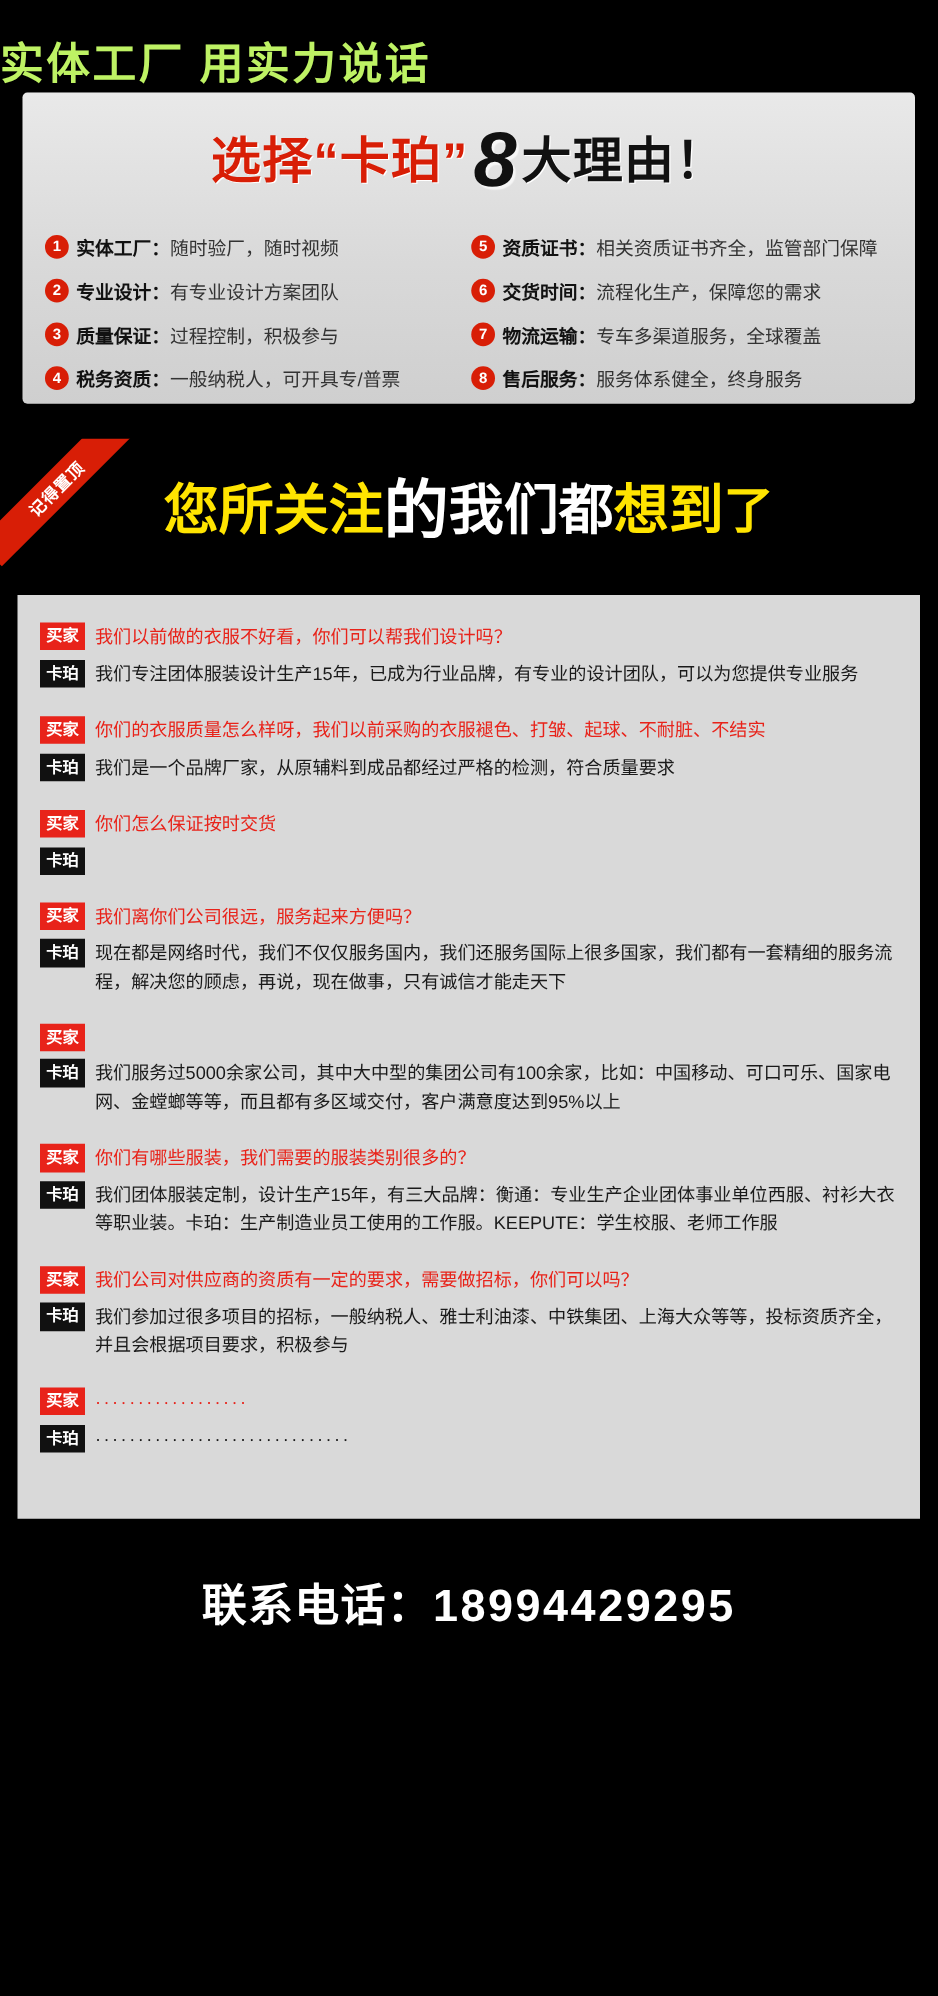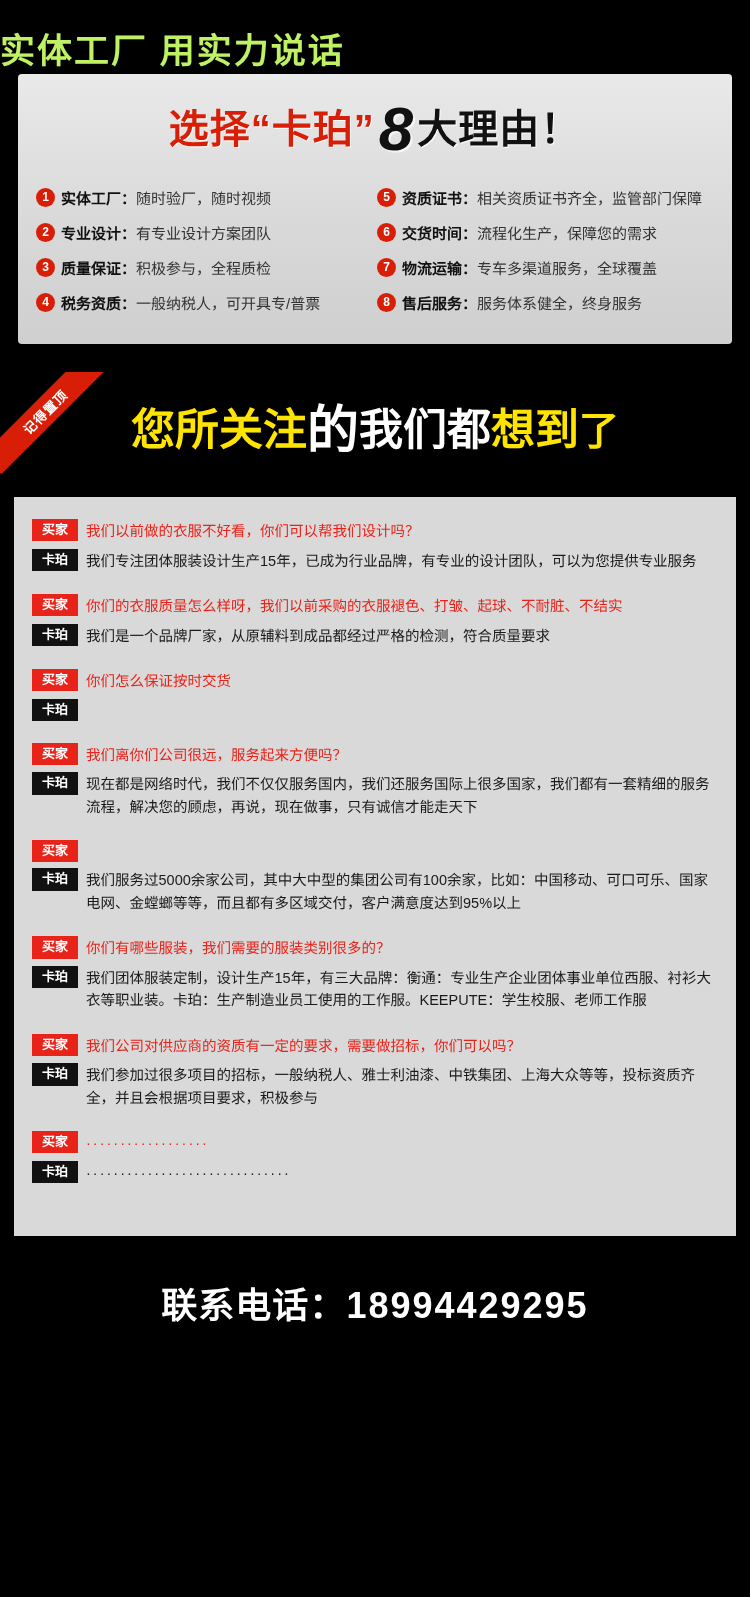--- a/index.html
+++ b/index.html
@@ -27,21 +27,21 @@
     font-size: 35px;
     font-weight: bold;
     letter-spacing: 2px;
     padding: 12px 0 1px 0;
     text-shadow: 0 2px 3px rgba(0,0,0,0.8);
   }
   .reasons-box {
     margin: 0 18px;
     background: linear-gradient(180deg,#e9e9e9 0%, #d9d9d9 55%, #cfcfcf 100%);
     border-radius: 4px;
-    padding: 18px 16px 24px 16px;
+    padding: 18px 16px 3px 16px;
     box-shadow: 0 2px 6px rgba(255,255,255,0.12) inset;
   }
   .reasons-head {
     text-align: center;
     white-space: nowrap;
     line-height: 1;
     padding: 6px 0 20px 0;
   }
   .rh-red {
     color: #d81e06;
@@ -146,21 +146,21 @@
     padding: 22px 18px 30px 18px;
   }
   .qa-item { margin-bottom: 22px; }
   .qa-line {
     display: flex;
     align-items: flex-start;
     margin-bottom: 6px;
   }
   .tag {
     flex: 0 0 auto;
-    width: 46px;
+    width: 36px;
     text-align: center;
     color: #fff;
     font-size: 13px;
     font-weight: bold;
     padding: 3px 0;
     margin-right: 8px;
     line-height: 1.25;
   }
   .tag-buyer { background: #e8231a; }
   .tag-brand { background: #111; }
@@ -220,21 +220,21 @@
         <div class="reason">
           <span class="num">6</span>
           <span class="rtitle">交货时间</span>
           <span class="rsep">：</span>
           <span class="rdesc">流程化生产，保障您的需求</span>
         </div>
         <div class="reason">
           <span class="num">3</span>
           <span class="rtitle">质量保证</span>
           <span class="rsep">：</span>
-          <span class="rdesc">积极参与，全程质检</span>
+          <span class="rdesc">过程控制，积极参与</span>
         </div>
         <div class="reason">
           <span class="num">7</span>
           <span class="rtitle">物流运输</span>
           <span class="rsep">：</span>
           <span class="rdesc">专车多渠道服务，全球覆盖</span>
         </div>
         <div class="reason">
           <span class="num">4</span>
           <span class="rtitle">税务资质</span>

